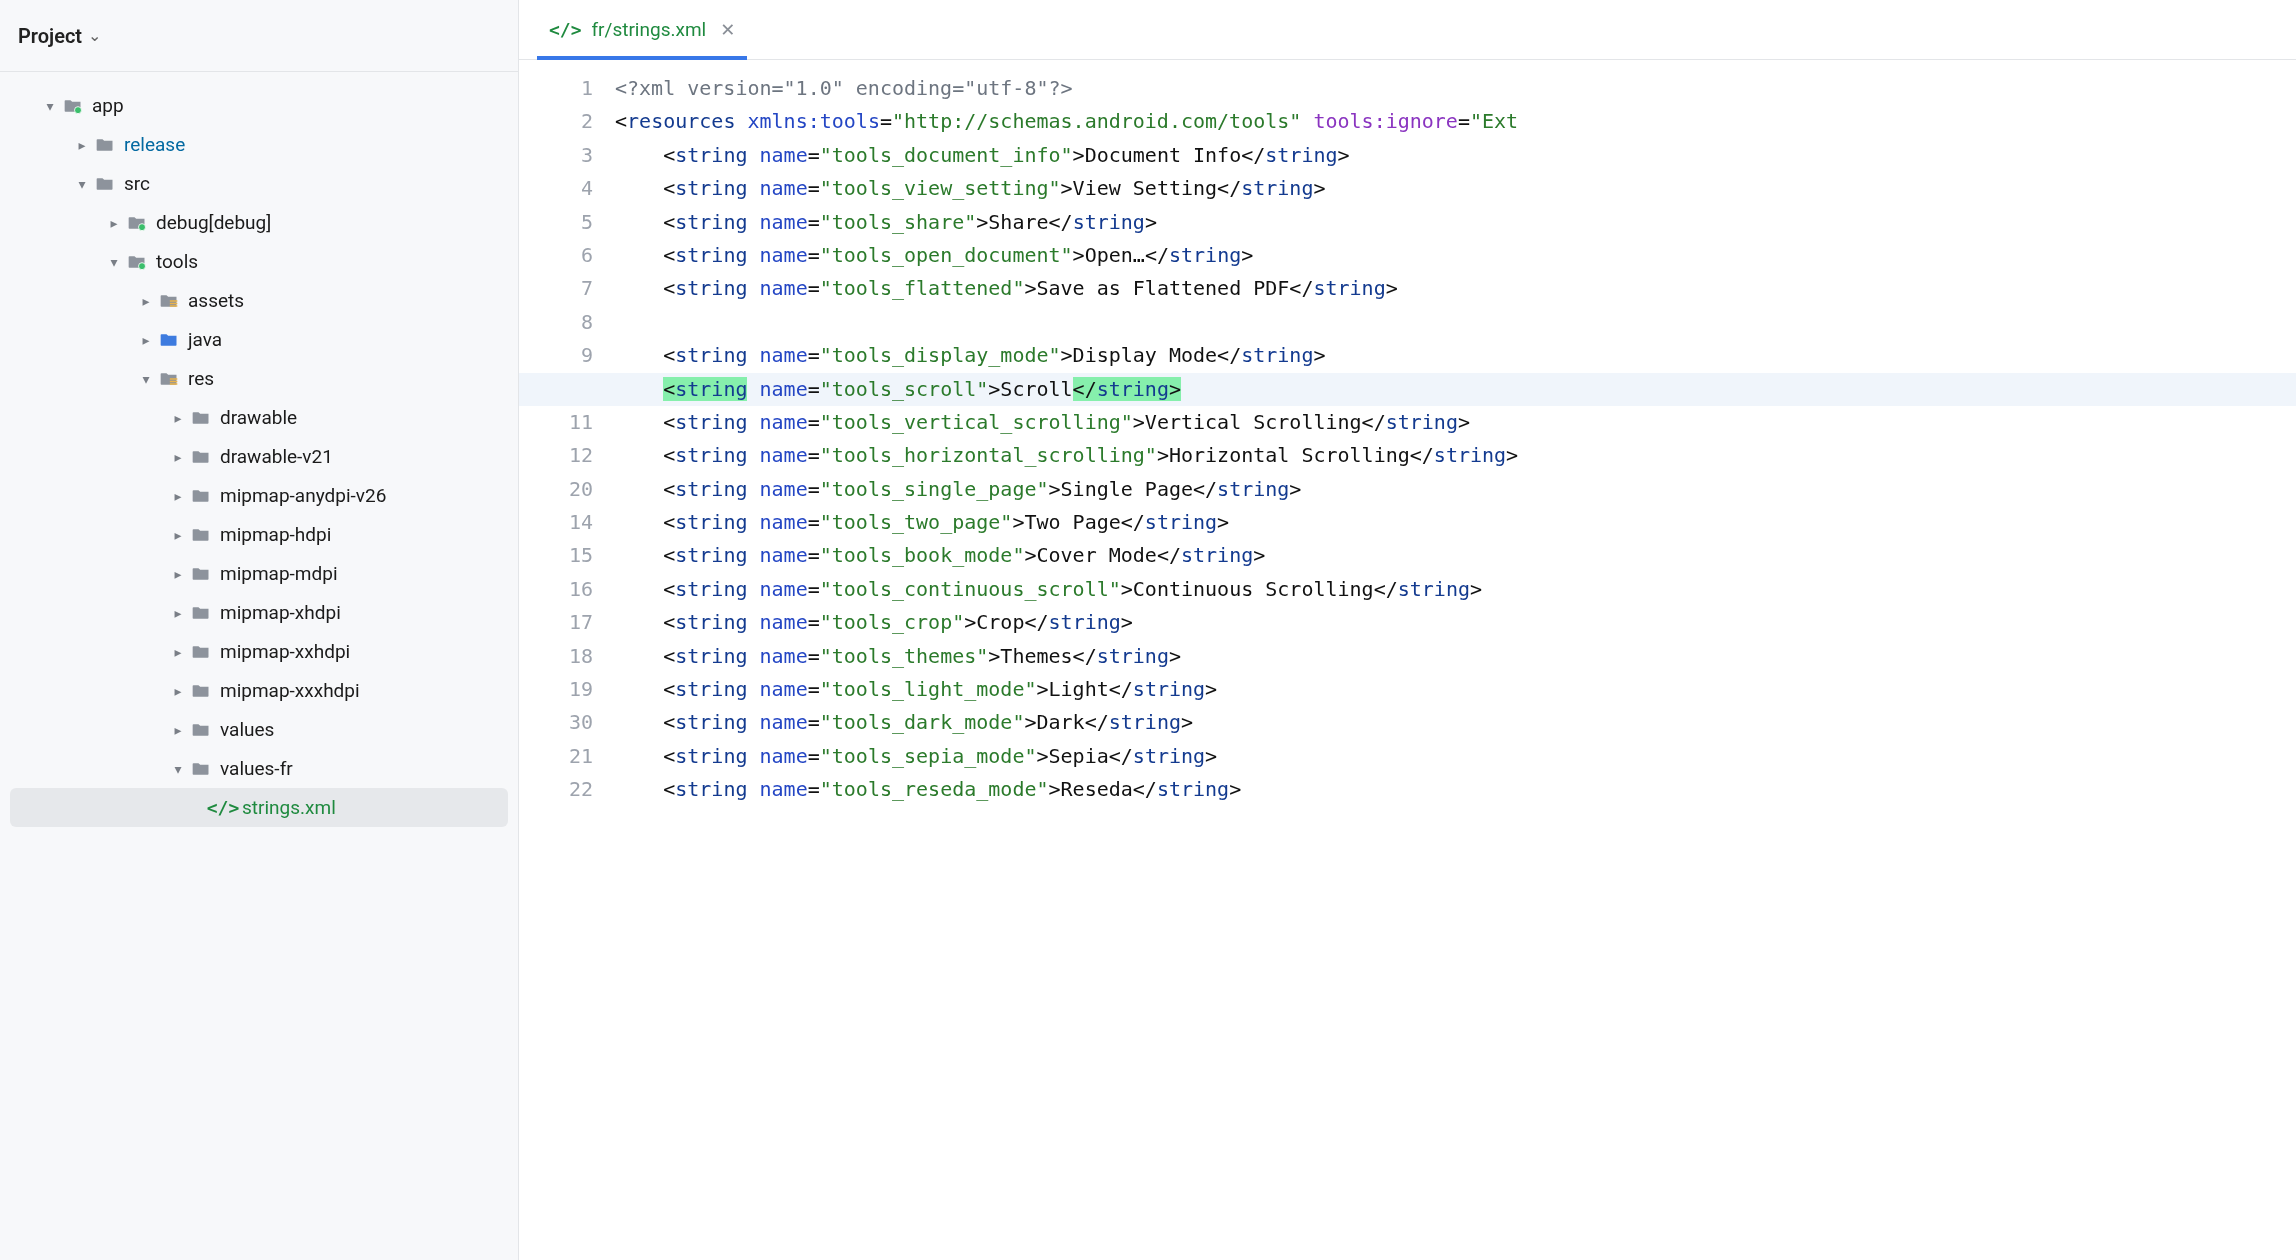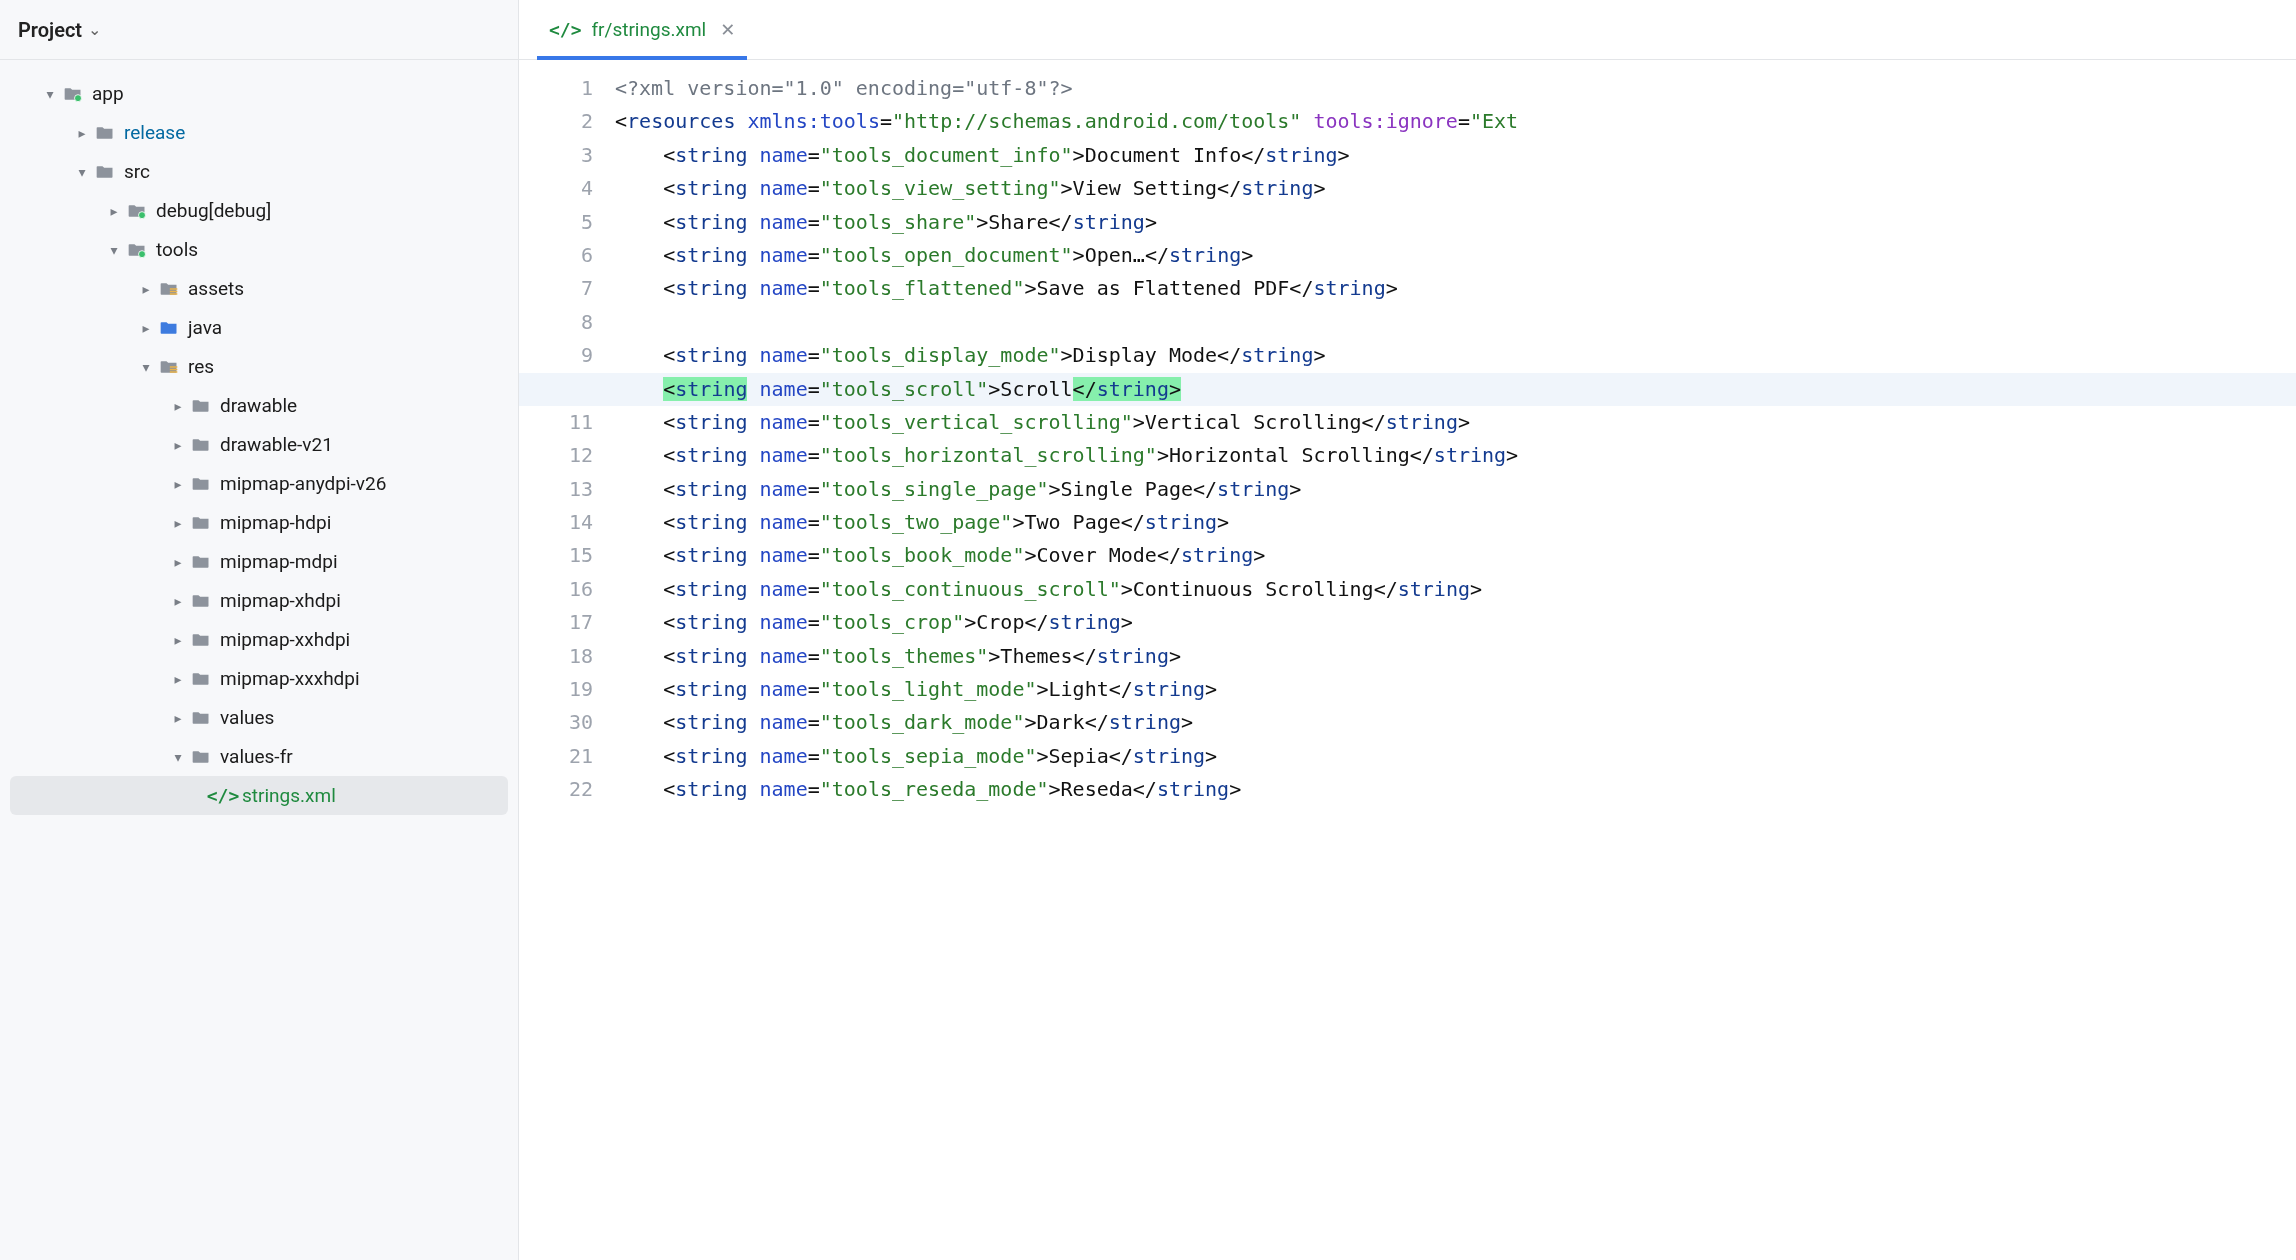--- a/index.html
+++ b/index.html
@@ -21,21 +21,21 @@
   }
   
   .sidebar {
     width: 519px;
     background: #f7f8fa;
     border-right: 1px solid #e3e5e8;
     display: flex;
     flex-direction: column;
   }
   .sidebar-header {
-    height: 60px;
+    height: 72px;
     display: flex;
     align-items: center;
     padding: 0 18px;
     border-bottom: 1px solid #e3e5e8;
   }
   .sidebar-title {
     font-weight: 600;
     font-size: 20px;
     color: #222;
     margin-right: 6px;
@@ -384,21 +384,21 @@
           <div>3</div>
           <div>4</div>
           <div>5</div>
           <div>6</div>
           <div>7</div>
           <div>8</div>
           <div>9</div>
           <div>10</div>
           <div>11</div>
           <div>12</div>
-          <div>13</div>
+          <div>20</div>
           <div>14</div>
           <div>15</div>
           <div>16</div>
           <div>17</div>
           <div>18</div>
           <div>19</div>
           <div>30</div>
           <div>21</div>
           <div>22</div>
         </div>

